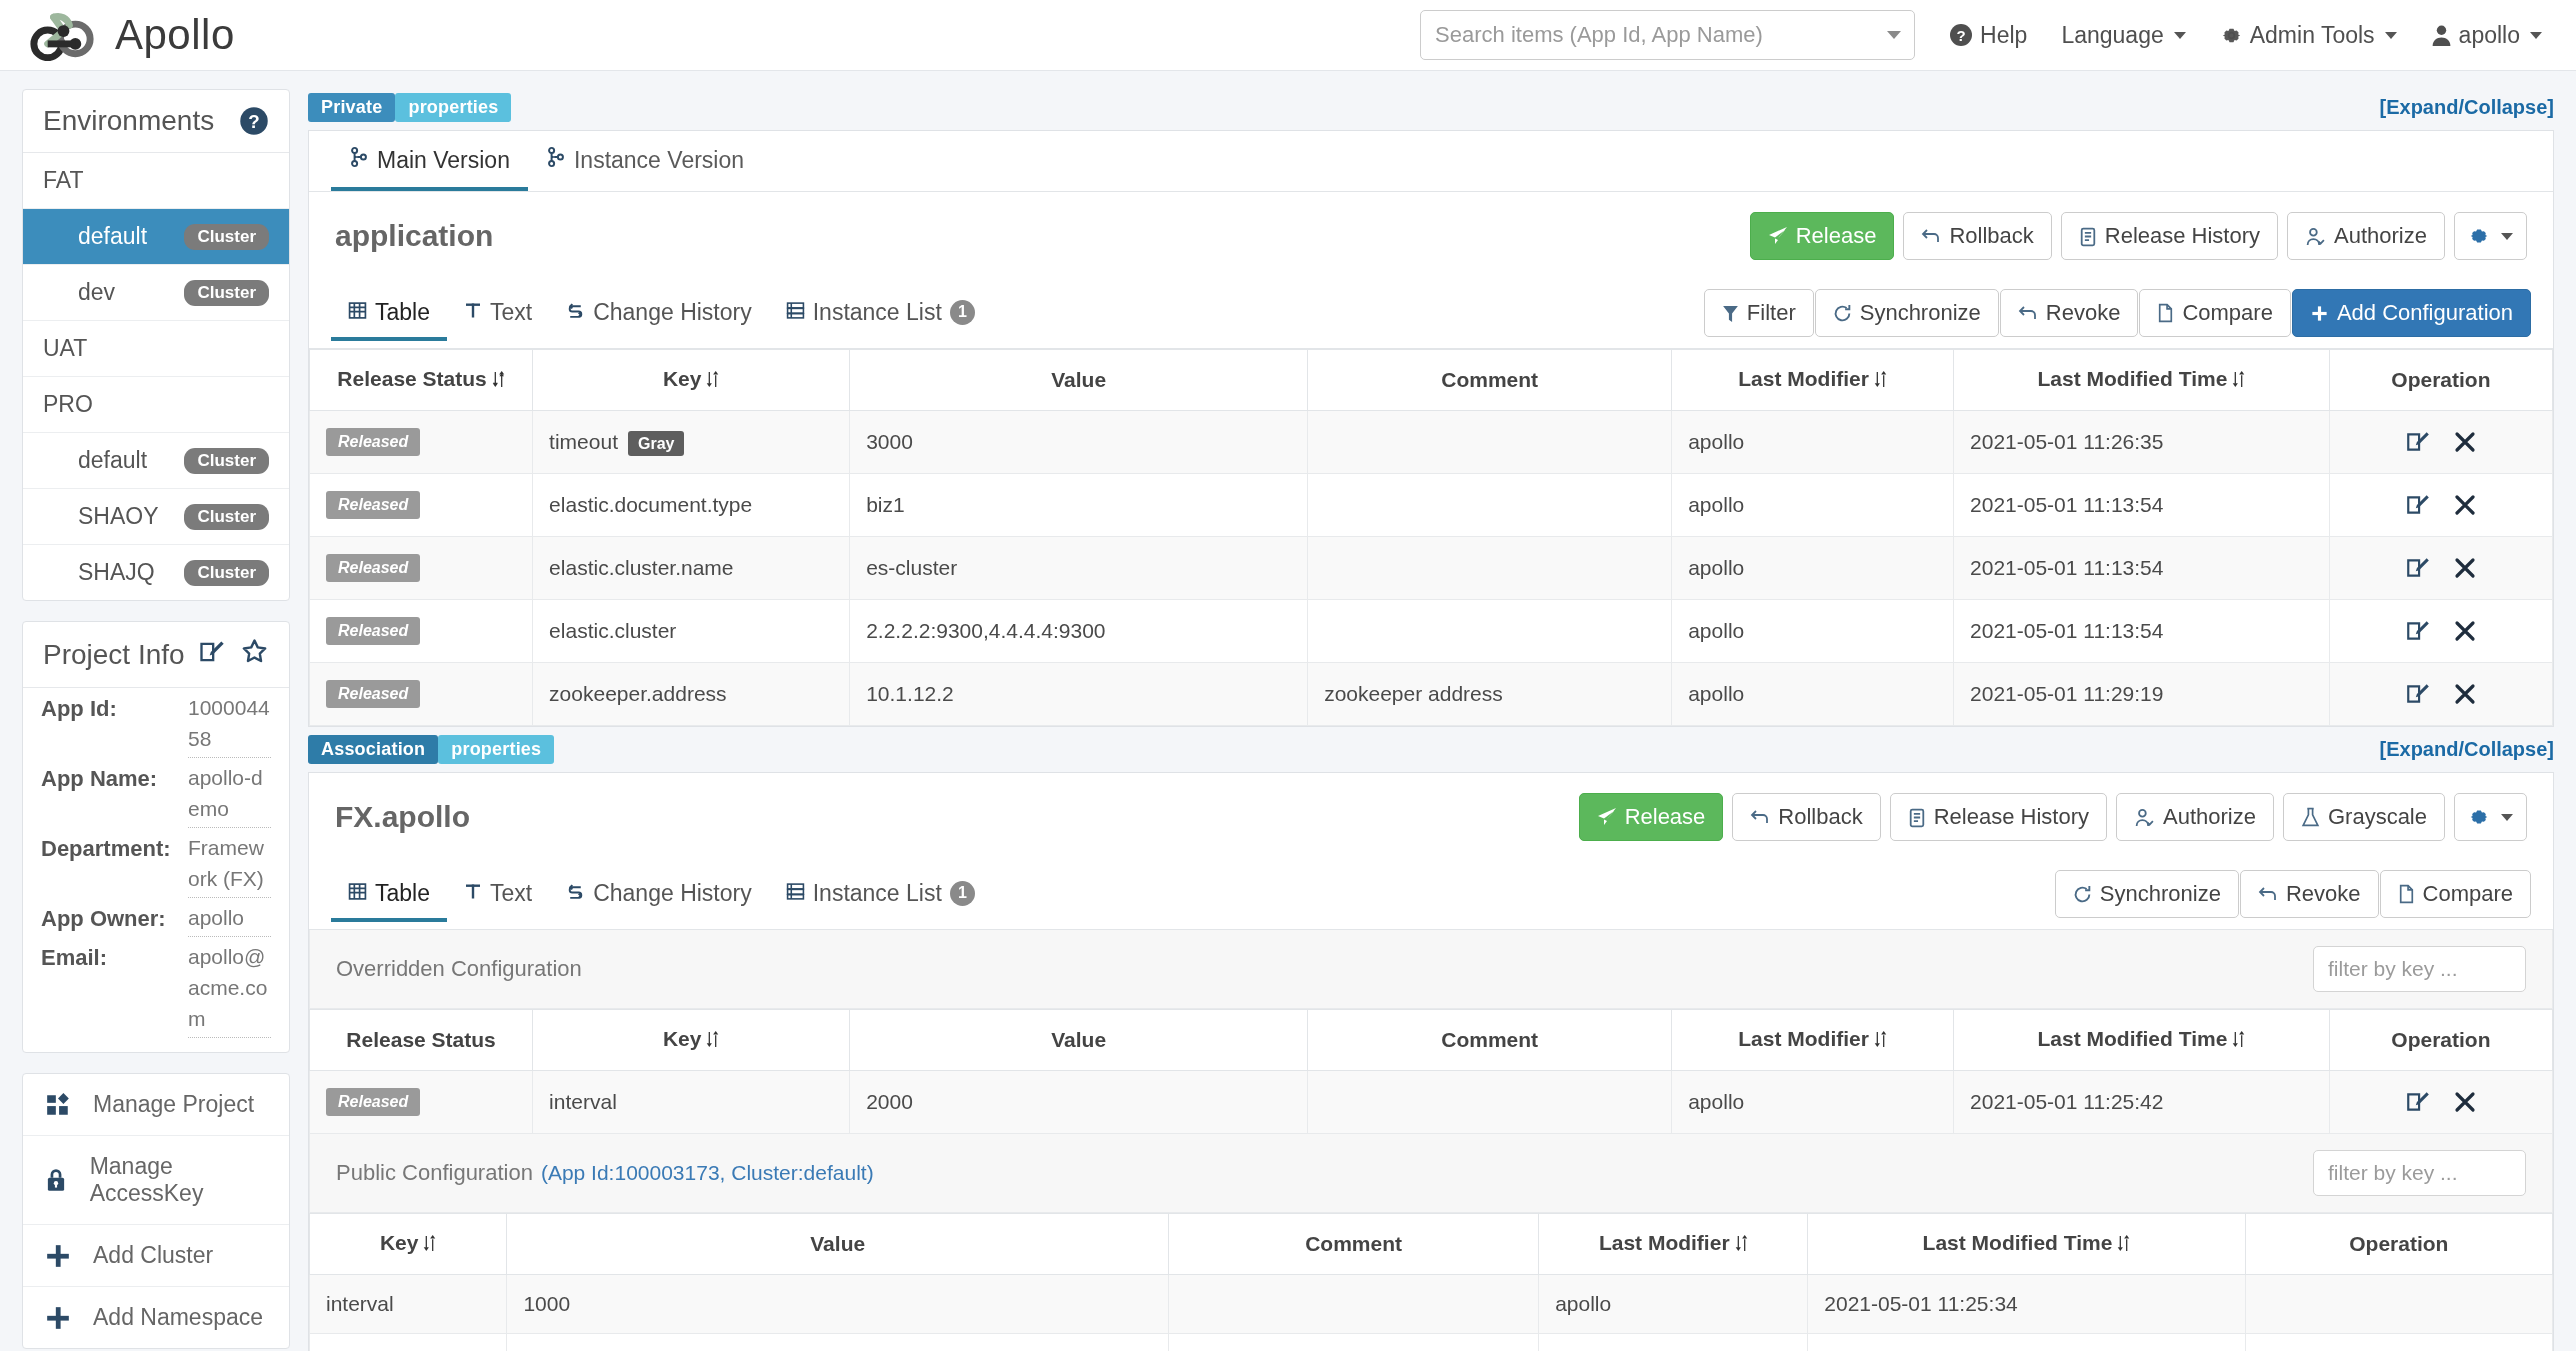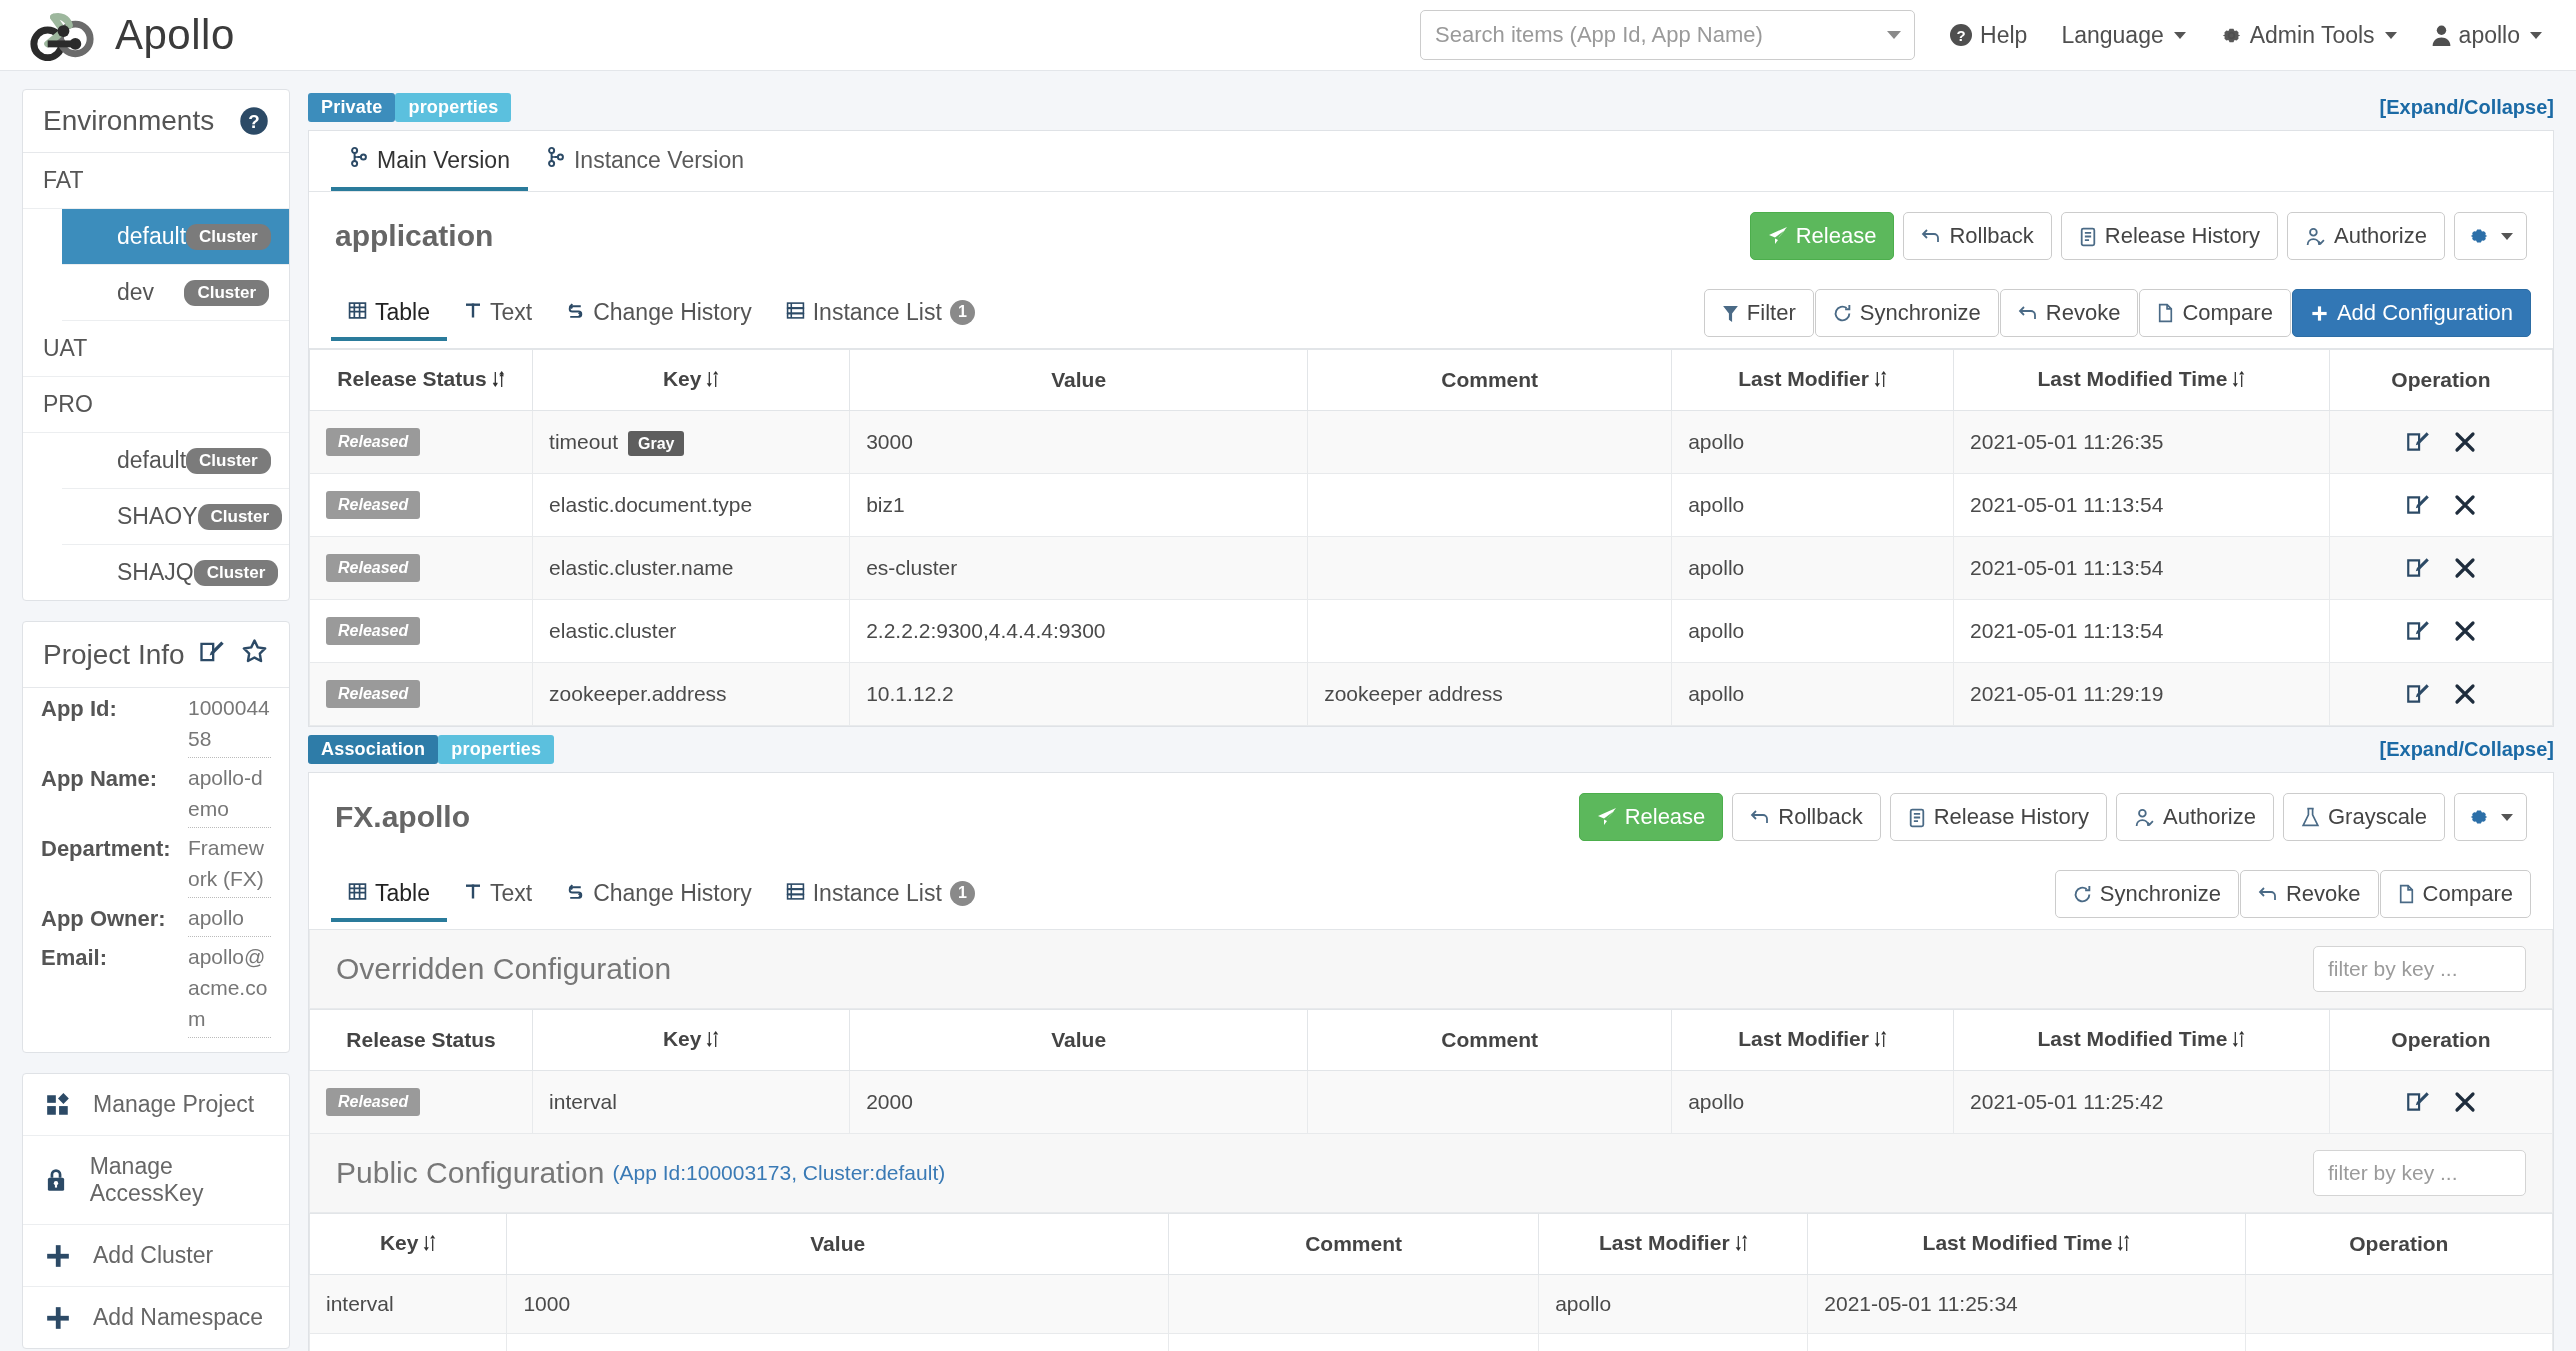--- a/index.html
+++ b/index.html
@@ -59,21 +59,21 @@
   }
   .card-title { font-size: 28px; color: #555; font-weight: normal; }
   .card-head-icons { margin-left: auto; display: flex; gap: 14px; align-items: center; }
 
   .env-row {
     padding: 14px 20px; font-size: 23px; color: #555;
     border-bottom: 1px solid #eceef0; cursor: pointer;
   }
   .env-row:last-child { border-bottom: none; }
   .cluster-row {
-    display: flex; align-items: center; padding-left: 55px; margin-left: 39px;
+    display: flex; align-items: center; padding-left: 55px;
   }
   .cluster-row.active { background: #3c8dbc; color: #fff; }
   .cluster-name { font-size: 23px; }
   .badge-cluster {
     margin-left: auto; background: #7b7b7b; color: #fff;
     font-size: 17px; font-weight: bold; border-radius: 11px;
     padding: 3px 13px;
   }
 
   .info-row { display: flex; padding: 4px 18px 0 18px; align-items: flex-start; }
@@ -180,21 +180,21 @@
     padding: 4px 10px; border-radius: 3px; margin-left: 10px;
   }
   .ops { display: flex; align-items: center; justify-content: center; gap: 22px; }
   .op-btn { cursor: pointer; display: flex; }
 
   .section-bar {
     display: flex; align-items: center; background: #f7f7f7;
     border: 1px solid #e8eaec; border-top: none;
     padding: 16px 26px;
   }
-  .section-label { font-size: 30px; color: #777; }
+  .section-label { font-size: 22px; color: #777; }
   .section-sub { color: #3a7ab5; font-size: 21px; margin-left: 8px; }
   .filter-input {
     margin-left: auto; width: 213px; height: 46px;
     border: 1px solid #d4d4d4; border-radius: 5px;
     padding: 0 14px; font-size: 21px; color: #555;
     font-family: "Liberation Sans", sans-serif; background: #fff;
   }
   .filter-input::placeholder { color: #9b9b9b; }
 </style>
 </head>

